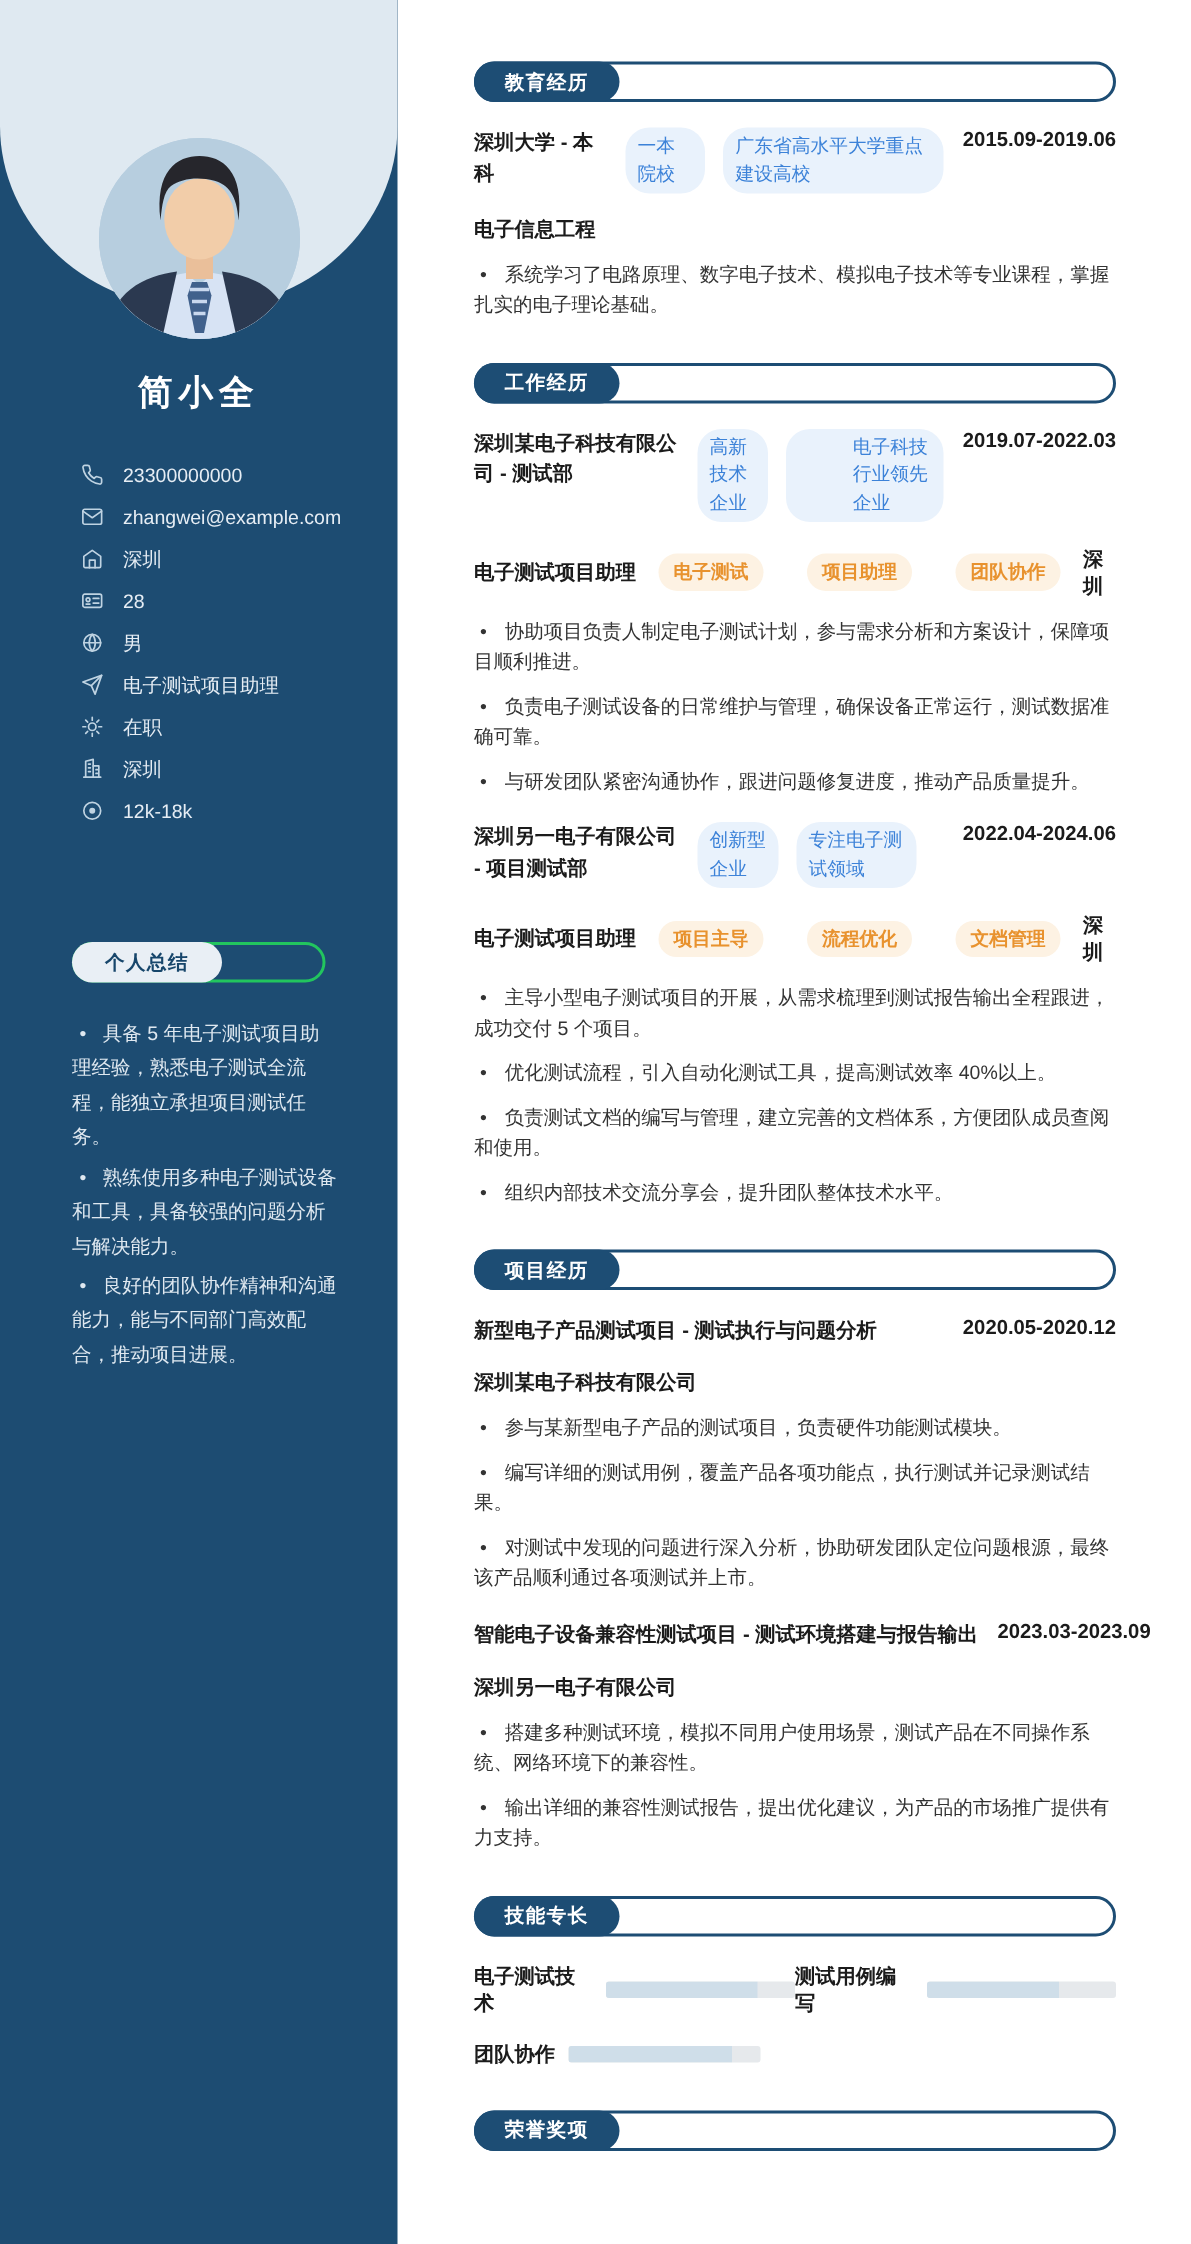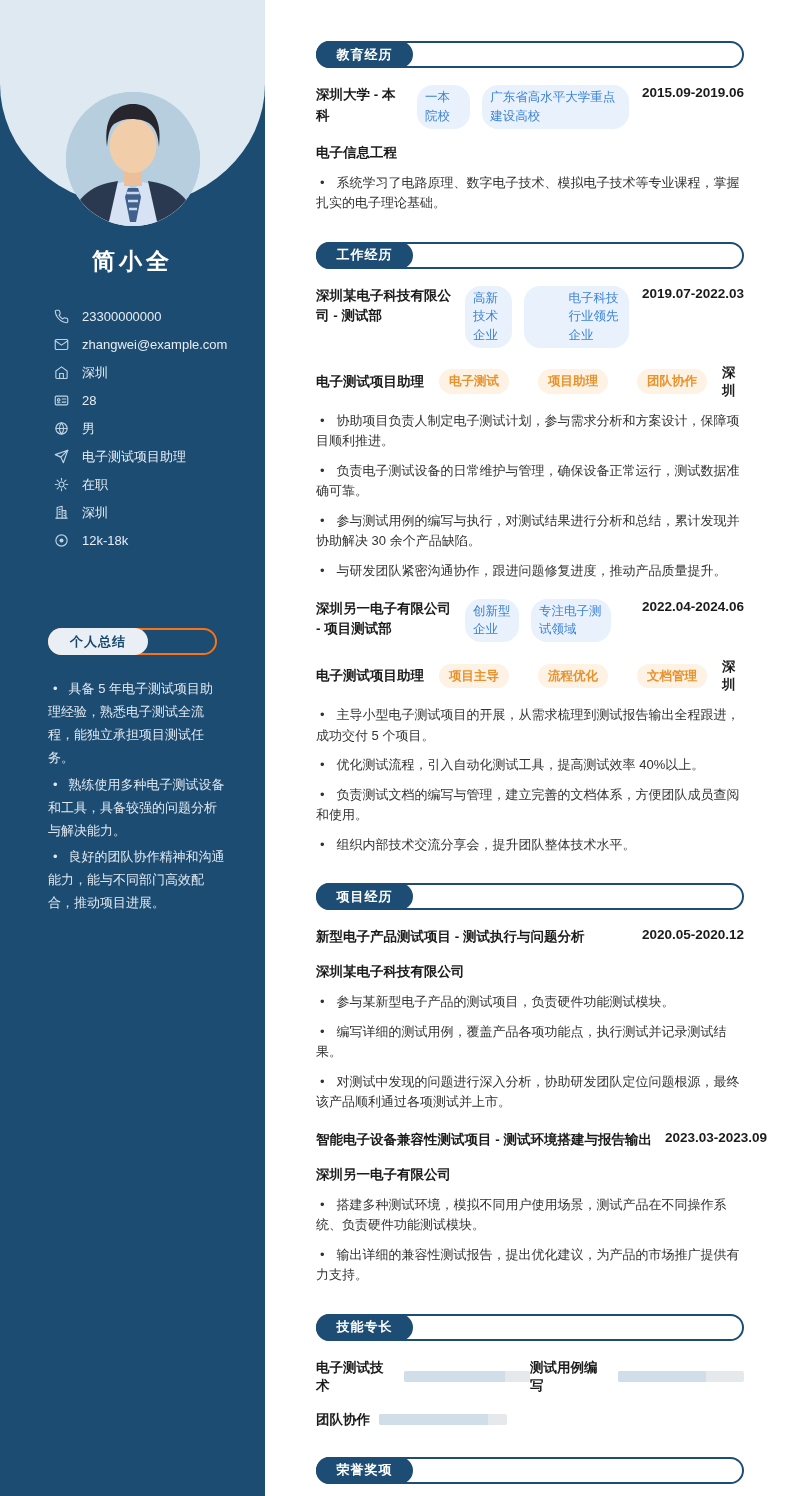--- a/index.html
+++ b/index.html
@@ -41,21 +41,21 @@
   .contact li {
     display:flex; align-items:center; gap:13px;
     margin-bottom:13px; font-size:13px; color:#e6edf4;
     line-height:15px;
   }
   .cicon { flex:none; width:15px; height:15px; display:inline-flex; }
   .cicon svg { width:15px; height:15px; stroke:#bfd3e2; fill:none; stroke-width:1.8; stroke-linecap:round; stroke-linejoin:round; }
 
   .side-pill {
     position:relative; margin:80px 48px 22px 48px; height:27px;
-    border:2px solid #f97316; border-radius:15px;
+    border:2px solid #22c55e; border-radius:15px;
   }
   .side-pill-label {
     position:absolute; left:-2px; top:-2px; bottom:-2px; width:100px;
     background:#e9eff5; border-radius:15px;
     color:#17466b; font-weight:bold; font-size:13px;
     display:flex; align-items:center; justify-content:center;
     letter-spacing:1px;
   }
   .summary { margin:0 40px 0 48px; font-size:13px; line-height:1.78; color:#dfe8f0; }
   .summary p { margin-bottom:3px; }
@@ -267,21 +267,20 @@
     <span class="role-tags">
       <span class="tag orange">电子测试</span>
       <span class="tag orange">项目助理</span>
       <span class="tag orange">团队协作</span>
     </span>
     <span class="loc">深圳</span>
   </div>
   <div class="bullets">
     <p>协助项目负责人制定电子测试计划，参与需求分析和方案设计，保障项目顺利推进。</p>
     <p>负责电子测试设备的日常维护与管理，确保设备正常运行，测试数据准确可靠。</p>
-    <p>参与测试用例的编写与执行，对测试结果进行分析和总结，累计发现并协助解决 30 余个产品缺陷。</p>
     <p>与研发团队紧密沟通协作，跟进问题修复进度，推动产品质量提升。</p>
   </div>
 
   <div class="entry-head">
     <div class="entry-title w136">深圳另一电子有限公司 - 项目测试部</div>
     <div class="tags">
       <span class="tag blue tw54">创新型企业</span>
       <span class="tag blue tw79">专注电子测试领域</span>
     </div>
     <div class="date">2022.04-2024.06</div>
@@ -316,21 +315,21 @@
     <p>编写详细的测试用例，覆盖产品各项功能点，执行测试并记录测试结果。</p>
     <p>对测试中发现的问题进行深入分析，协助研发团队定位问题根源，最终该产品顺利通过各项测试并上市。</p>
   </div>
 
   <div class="entry-head">
     <div class="entry-title">智能电子设备兼容性测试项目 - 测试环境搭建与报告输出</div>
     <div class="date">2023.03-2023.09</div>
   </div>
   <div class="subtitle">深圳另一电子有限公司</div>
   <div class="bullets">
-    <p>搭建多种测试环境，模拟不同用户使用场景，测试产品在不同操作系统、负责硬件功能测试模块。</p>
+    <p>搭建多种测试环境，模拟不同用户使用场景，测试产品在不同操作系统、网络环境下的兼容性。</p>
     <p>输出详细的兼容性测试报告，提出优化建议，为产品的市场推广提供有力支持。</p>
   </div>
 
   <div class="pill">
     <span class="pill-label">技能专长</span>
   </div>
   <div class="skills">
     <div class="skill">
       <span class="skill-label">电子测试技术</span>
       <span class="skill-bar">

